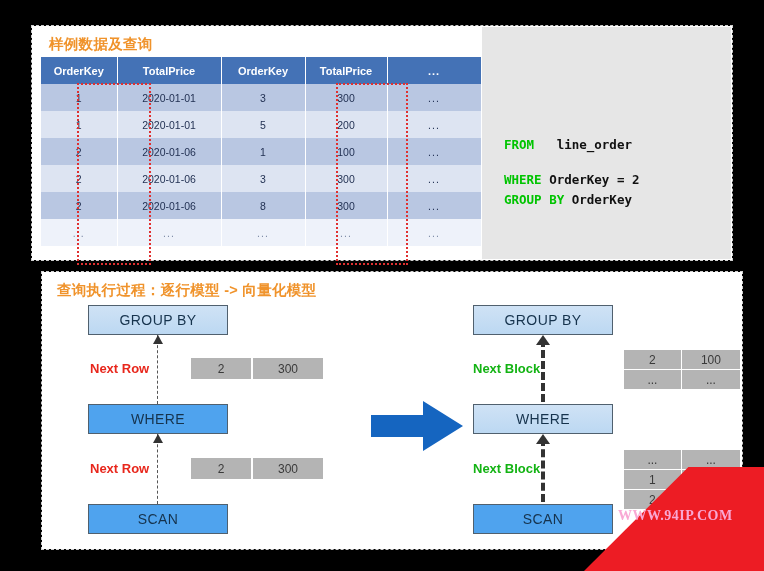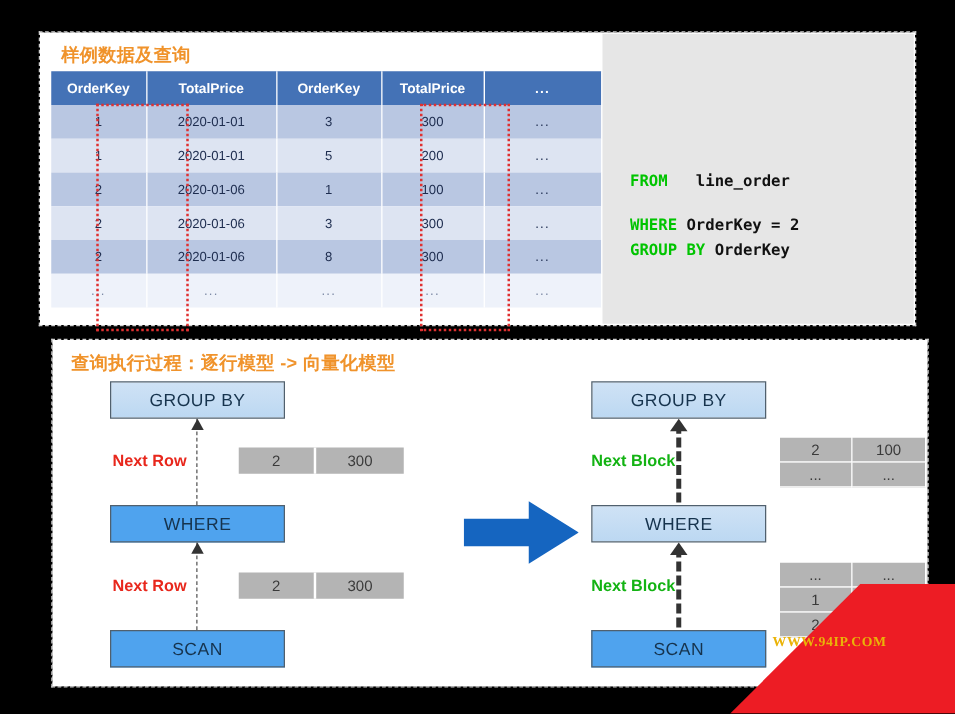--- a/index.html
+++ b/index.html
@@ -174,21 +174,21 @@
     width: 180px; height: 104px; overflow: hidden;
     pointer-events: none;
   }
   #wm-shape {
     position: absolute; inset: 0;
     background: #ed1c24;
     clip-path: polygon(100% 0%, 100% 100%, 0% 100%, 58% 0%);
   }
   #wm-url {
     position: absolute; left: 34px; top: 41px;
-    color: #eab308; font-size: 11px; font-weight: bold;
+    color: #f9a8d4; font-size: 14px; font-weight: bold;
     letter-spacing: .5px; font-family: "Liberation Serif", serif; text-align: right;
   }
   #wm-name {
     position: absolute; left: 22px; top: 60px;
     color: #fff; font-size: 25px; font-weight: bold; letter-spacing: 2px;
   }
 </style>
 </head>
 <body>
 

